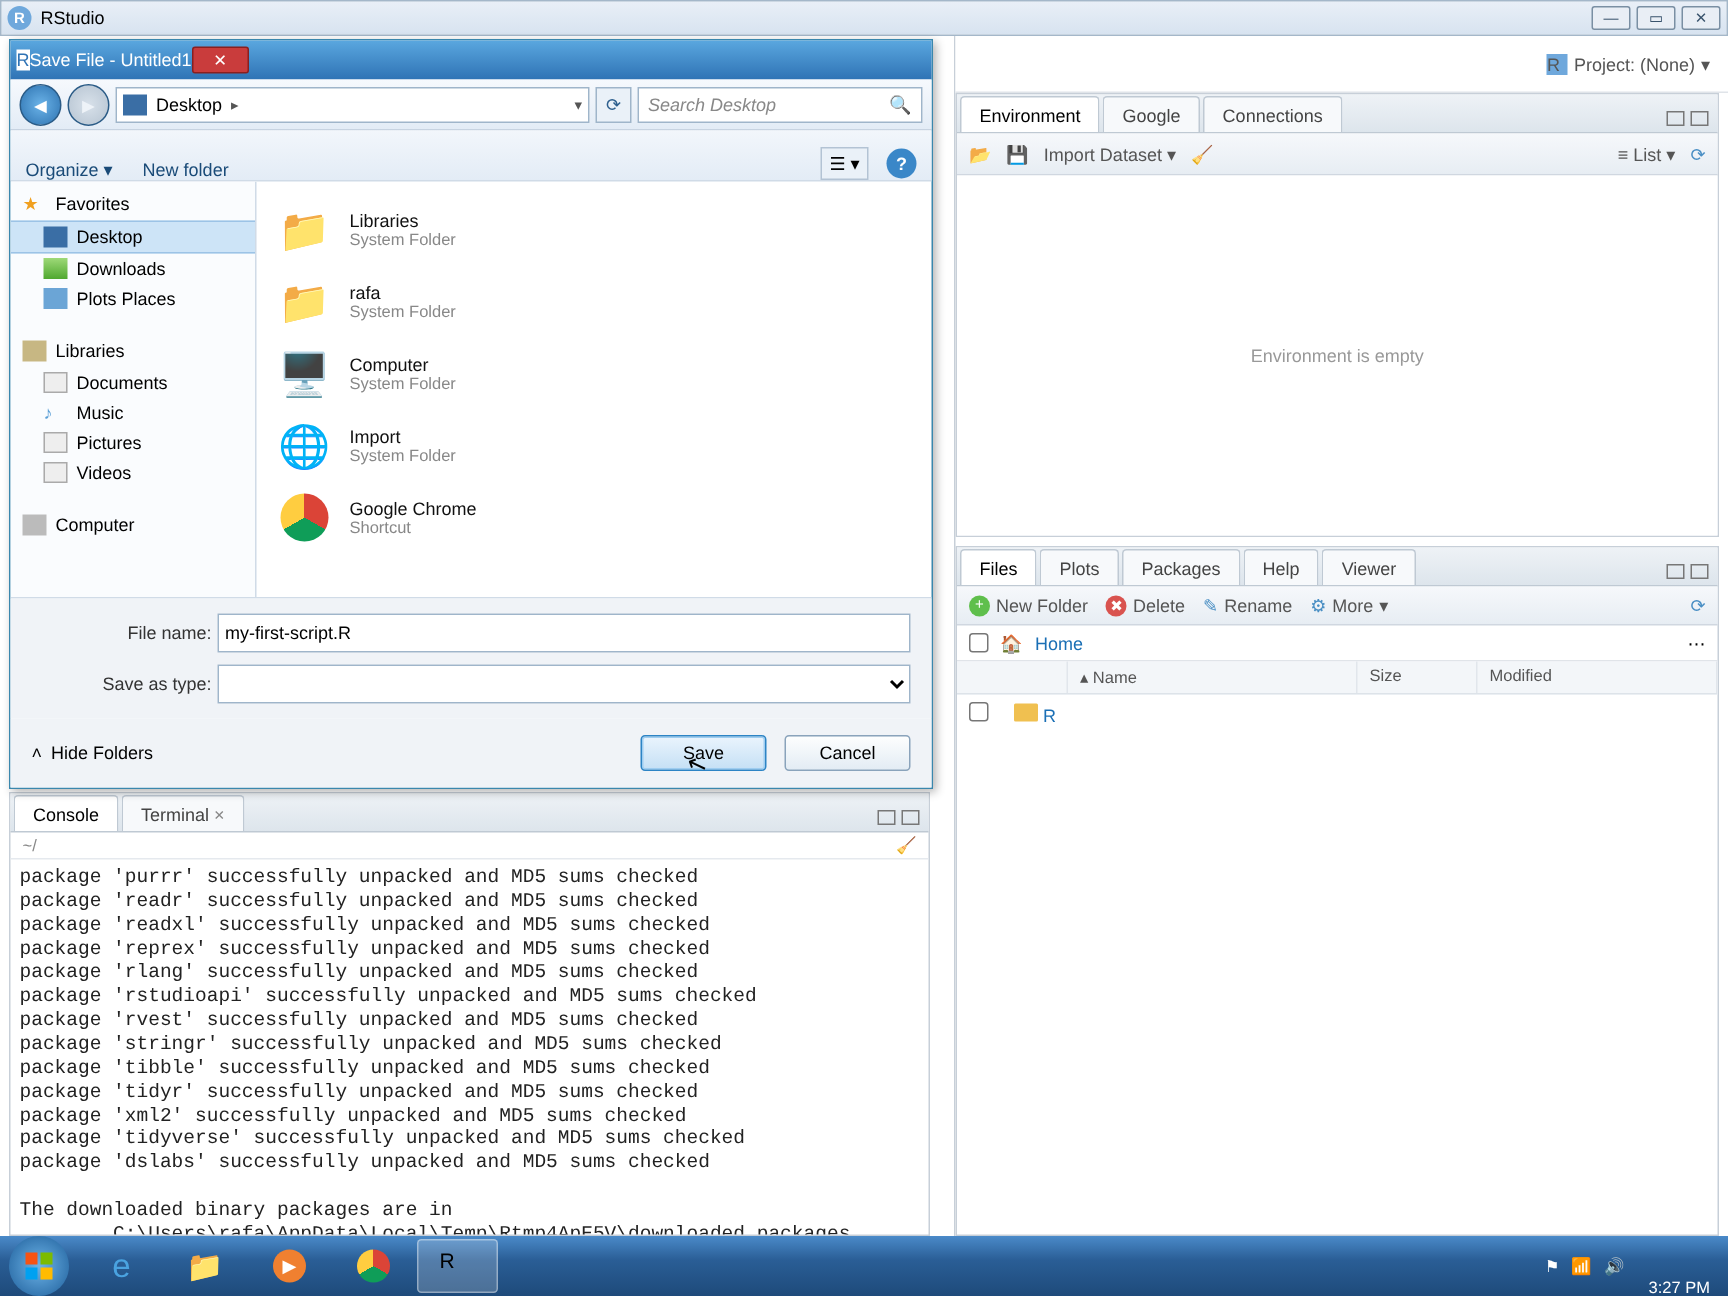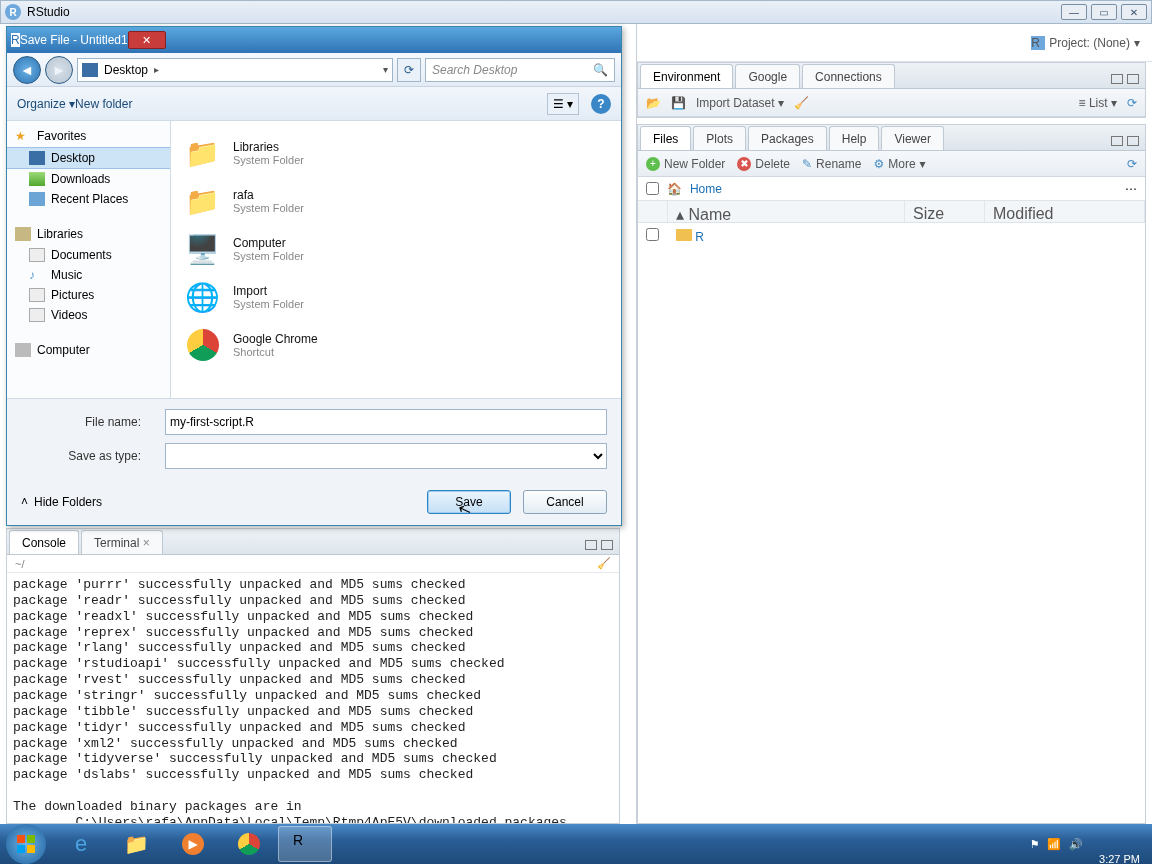--- a/index.html
+++ b/index.html
@@ -22,21 +22,21 @@
 .dialog-title .close { width:38px; height:18px; background:#c93c3c; border:1px solid #8a1f1f; border-radius:2px; color:#fff; display:flex; align-items:center; justify-content:center; font-size:11px;}
 .nav-bar { height:34px; background:linear-gradient(#f6f9fd,#e3ecf6); border-bottom:1px solid #c7d3e1; display:flex; align-items:center; padding:0 6px; gap:4px;}
 .nav-circle { width:28px; height:28px; border-radius:50%; background:radial-gradient(#6bb3e8,#2d72b0); border:1px solid #2a5b86; display:flex; align-items:center; justify-content:center; color:#fff; font-size:14px;}
 .nav-circle.dis { background:radial-gradient(#d8e1ea,#b5c3d1); color:#eef3f8;}
 .crumb { flex:1; height:24px; border:1px solid #9fb5ca; background:#fff; display:flex; align-items:center; padding:0 4px; gap:6px;}
 .crumb .monitor { width:16px; height:14px; background:#3a6ea5; display:inline-block;}
 .crumb .chev { color:#555; font-size:10px;}
 .refresh-sm { width:24px; height:24px; border:1px solid #9fb5ca; background:#eaf1f8; display:flex; align-items:center; justify-content:center; color:#2d5f8e;}
 .search-box { width:190px; height:24px; border:1px solid #9fb5ca; background:#fff; display:flex; align-items:center; padding:0 6px; color:#888; font-style:italic;text-align:right;}
 
-.toolbar2 { height:34px; background:linear-gradient(#f2f6fb,#e3ecf6); border-bottom:1px solid #d0dbe7; display:flex; align-items:center; padding:0 10px; }
+.toolbar2 { height:34px; background:linear-gradient(#f2f6fb,#e3ecf6); border-bottom:1px solid #d0dbe7; display:flex; align-items:flex-end; padding:0 10px; gap:20px; }
 .toolbar2 .link { color:#1a4b78; }
 .toolbar2 .right { margin-left:auto; display:flex; gap:12px; align-items:center;}
 .view-btn { width:32px; height:22px; border:1px solid #b3c3d4; background:#eaf1f8; display:flex; align-items:center; justify-content:center;}
 .help-btn { width:20px; height:20px; border-radius:50%; background:#3a87c8; color:#fff; display:flex; align-items:center; justify-content:center; font-weight:bold; font-size:12px;}
 
 .dlg-body { flex:1; display:flex; border-bottom:1px solid #d0dbe7; overflow:hidden;}
 .nav-pane { width:164px; border-right:1px solid #d0dbe7; background:#fafcfe; overflow-y:auto; position:relative;}
 .nav-section { padding:4px 8px; display:flex; align-items:center; gap:6px;}
 .nav-section.header { font-weight:normal; margin-top:4px;}
 .nav-item { padding:3px 8px 3px 22px; display:flex; align-items:center; gap:6px; cursor:default;}
@@ -53,21 +53,21 @@
 .ico-vid { background:#eee; border:1px solid #aaa; }
 .ico-comp { background:#bbb; }
 
 .file-list { flex:1; padding:8px 4px; overflow-y:auto;}
 .file-row { display:flex; align-items:center; gap:8px; padding:4px 6px;}
 .big-ico { width:44px; height:40px; display:flex; align-items:center; justify-content:center; font-size:28px;}
 .folder-big { color:#f0c050; }
 .file-meta .name { font-size:12px; color:#111;}
 .file-meta .sub { font-size:11px; color:#888;}
 
-.dlg-form { padding:10px 14px; display:grid; grid-template-columns: 120px 1fr; gap:8px 24px; align-items:center; background:#f0f3f7;}
+.dlg-form { padding:10px 14px; display:grid; grid-template-columns: 120px 1fr; gap:8px 4px; align-items:center; background:#f0f3f7;}
 .dlg-form label { text-align:right; font-size:12px; color:#333; }
 .dlg-form input, .dlg-form select { width:100%; height:22px; border:1px solid #9fb5ca; padding:12px 4px; font-size:12px; background:#fff;}
 
 .dlg-footer { height:46px; display:flex; align-items:center; padding:0 14px; background:#f0f3f7;}
 .dlg-footer .hf { display:flex; align-items:center; gap:6px;}
 .dlg-footer .spacer { flex:1;}
 .btn { min-width:84px; height:24px; border:1px solid #8aa3bb; background:linear-gradient(#fdfefe,#e3ecf4); border-radius:3px; font-size:12px;}
 .btn.primary { border:1px solid #2d84c5; background:linear-gradient(#eaf4fd,#c5e0f5); box-shadow: inset 0 0 0 1px #9fcdf0;}
 
 
@@ -79,21 +79,21 @@
 .tabs { height:26px; background:linear-gradient(#eef2f6,#dde5ec); border-bottom:1px solid #bfc9d3; display:flex; align-items:flex-end;}
 .tab { padding:5px 12px 4px; border:1px solid #bfc9d3; border-bottom:none; background:#f7f9fb; margin-left:2px; font-size:12px; border-radius:3px 3px 0 0; color:#444;}
 .tab.active { background:#fff; font-weight:normal; color:#000;}
 .tab-toolbar { height:28px; background:linear-gradient(#f6f8fb,#e7edf3); border-bottom:1px solid #d0d7e0; display:flex; align-items:center; padding:0 8px; gap:10px; font-size:12px; color:#555;}
 .env-body { height:240px; display:flex; align-items:center; justify-content:center; color:#999; background:#fff;}
 
 .files-pane { margin-top:6px; flex:1;}
 .files-toolbar { height:26px; background:linear-gradient(#f6f8fb,#e7edf3); border-bottom:1px solid #d0d7e0; display:flex; align-items:center; padding:0 8px; gap:12px; font-size:12px; color:#555;}
 .files-toolbar .item { display:flex; align-items:center; gap:4px;}
 .breadcrumb-bar { height:24px; display:flex; align-items:center; padding:0 8px; border-bottom:1px solid #e0e4e9; gap:8px;}
-.file-table-head { height:22px; display:flex; border-bottom:1px solid #dde3e9; background:#f3f6f9; font-size:16px; color:#555;}
+.file-table-head { height:22px; display:flex; border-bottom:1px solid #dde3e9; background:#f3f6f9; font-size:11px; color:#555;padding-left:44px;}
 .file-table-head > div { padding:4px 8px; border-right:1px solid #e1e6ec;}
 .col-chk{width:30px;}.col-name{flex:1;}.col-size{width:80px;}.col-mod{width:160px;}
 .file-table-row { display:flex; align-items:center; padding:3px 0; font-size:12px;}
 .file-table-row > div { padding:2px 8px;}
 
 
 .console-pane { position:absolute; left:6px; top:504px; width:614px; bottom:0; border:1px solid #c7cfd8; background:#fff; display:flex; flex-direction:column;}
 .console-tabs { height:26px; background:linear-gradient(#eef2f6,#dde5ec); border-bottom:1px solid #bfc9d3; display:flex; align-items:flex-end;}
 .console-sub { height:18px; border-bottom:1px solid #e5e9ee; padding:0 8px; font-size:11px; color:#888; display:flex; align-items:center;}
 .console-out { flex:1; padding:4px 6px; font-family: Liberation Mono, monospace; font-size:13px; color:#222; overflow:hidden; white-space:pre; line-height:1.22;}
@@ -170,21 +170,21 @@
         <div class="nav-item sel">
             <span class="ico ico-mon"></span>
             <span>Desktop</span>
           </div>
         <div class="nav-item">
             <span class="ico ico-dl"></span>
             <span>Downloads</span>
           </div>
         <div class="nav-item">
             <span class="ico ico-rec"></span>
-            <span>Recent Places</span>
+            <span>Plots Places</span>
           </div>
         <div style="height:10px"></div>
         <div class="nav-section header">
             <span class="ico ico-lib"></span>
             <span>Libraries</span>
           </div>
         <div class="nav-item">
             <span class="ico ico-doc"></span>
             <span>Documents</span>
           </div>
@@ -288,20 +288,21 @@
       </div>
       <div class="tab-toolbar">
         <span>📂</span>
         <span style="color:#3a7fc4;">💾</span>
         <span><span>Import Dataset</span> ▾</span>
         <span style="color:#c79a4b;">🧹</span>
         <span style="flex:1"></span>
         <span>≡ <span>List</span> ▾</span>
         <span style="color:#4a8fc4;">⟳</span>
       </div>
+      <div class="env-body">Environment is empty</div>
     </div>
 
     <div class="pane files-pane">
       <div class="tabs">
         <div class="tab active">Files</div>
         <div class="tab">Plots</div>
         <div class="tab">Packages</div>
         <div class="tab">Help</div>
         <div class="tab">Viewer</div>
         <span style="flex:1"></span>

